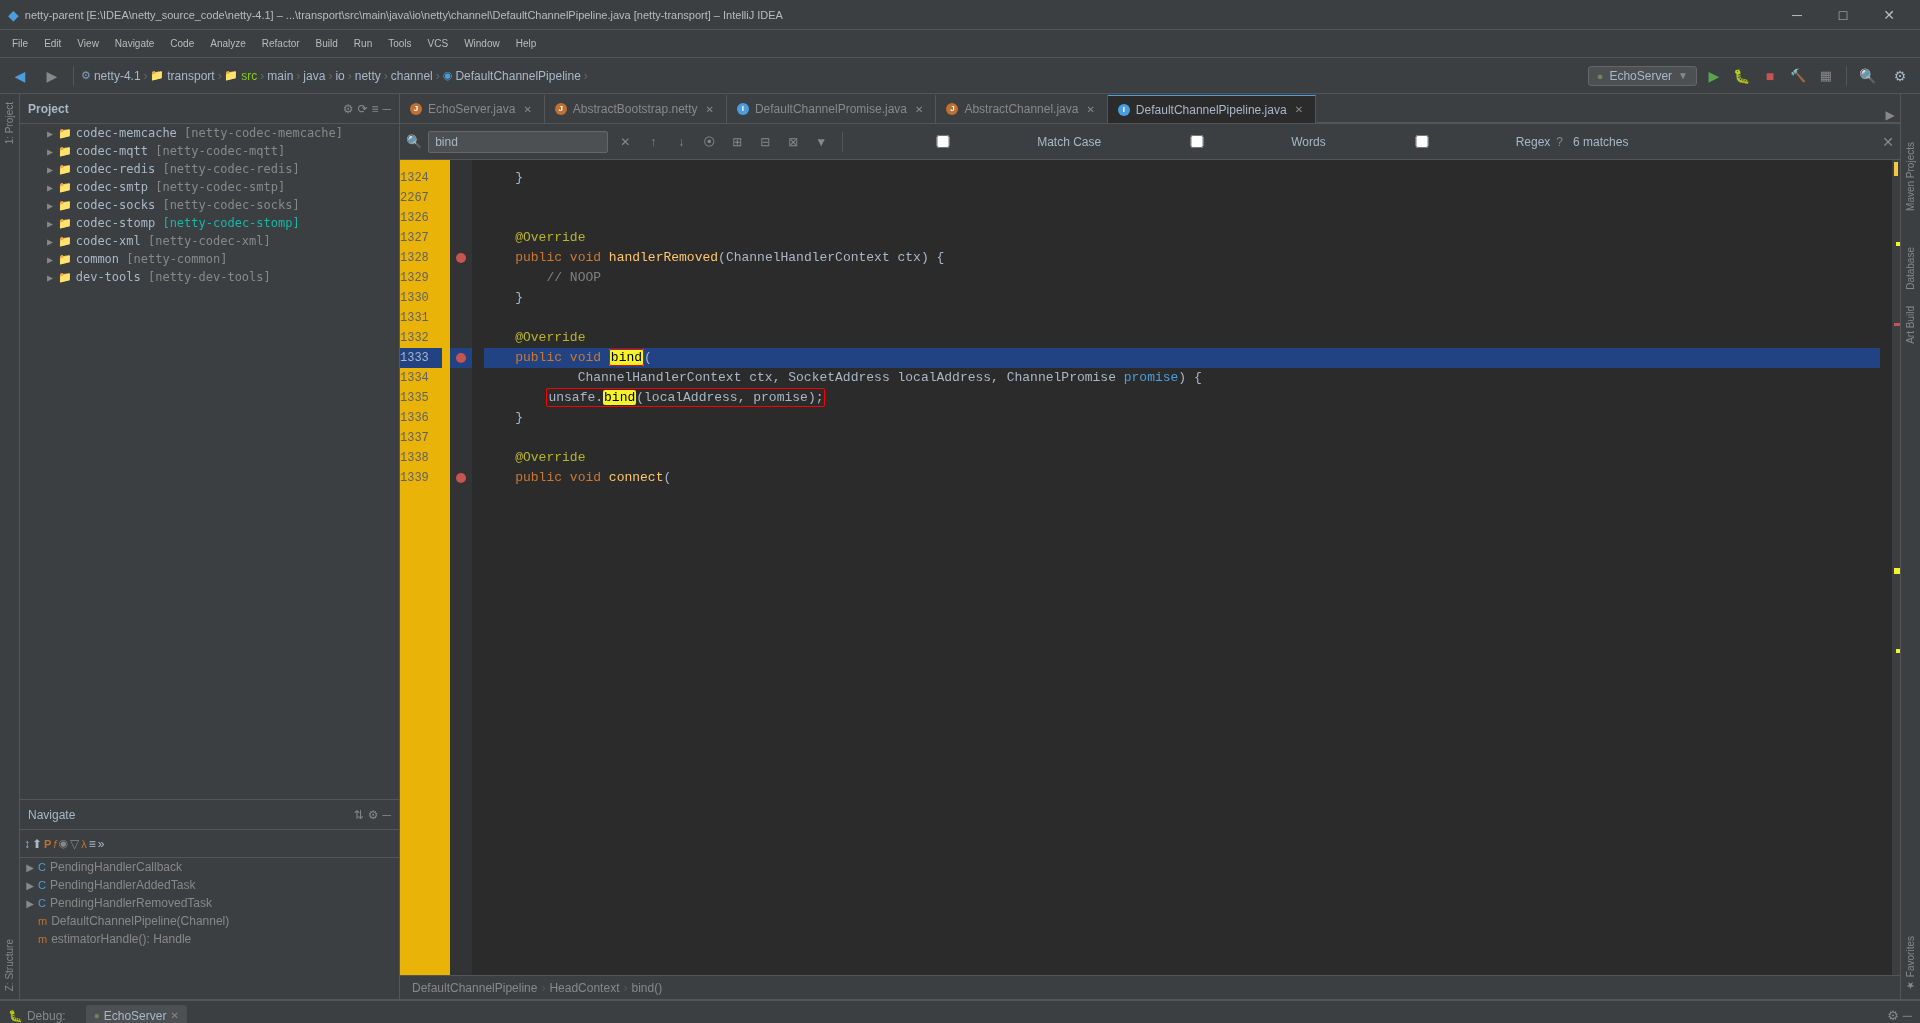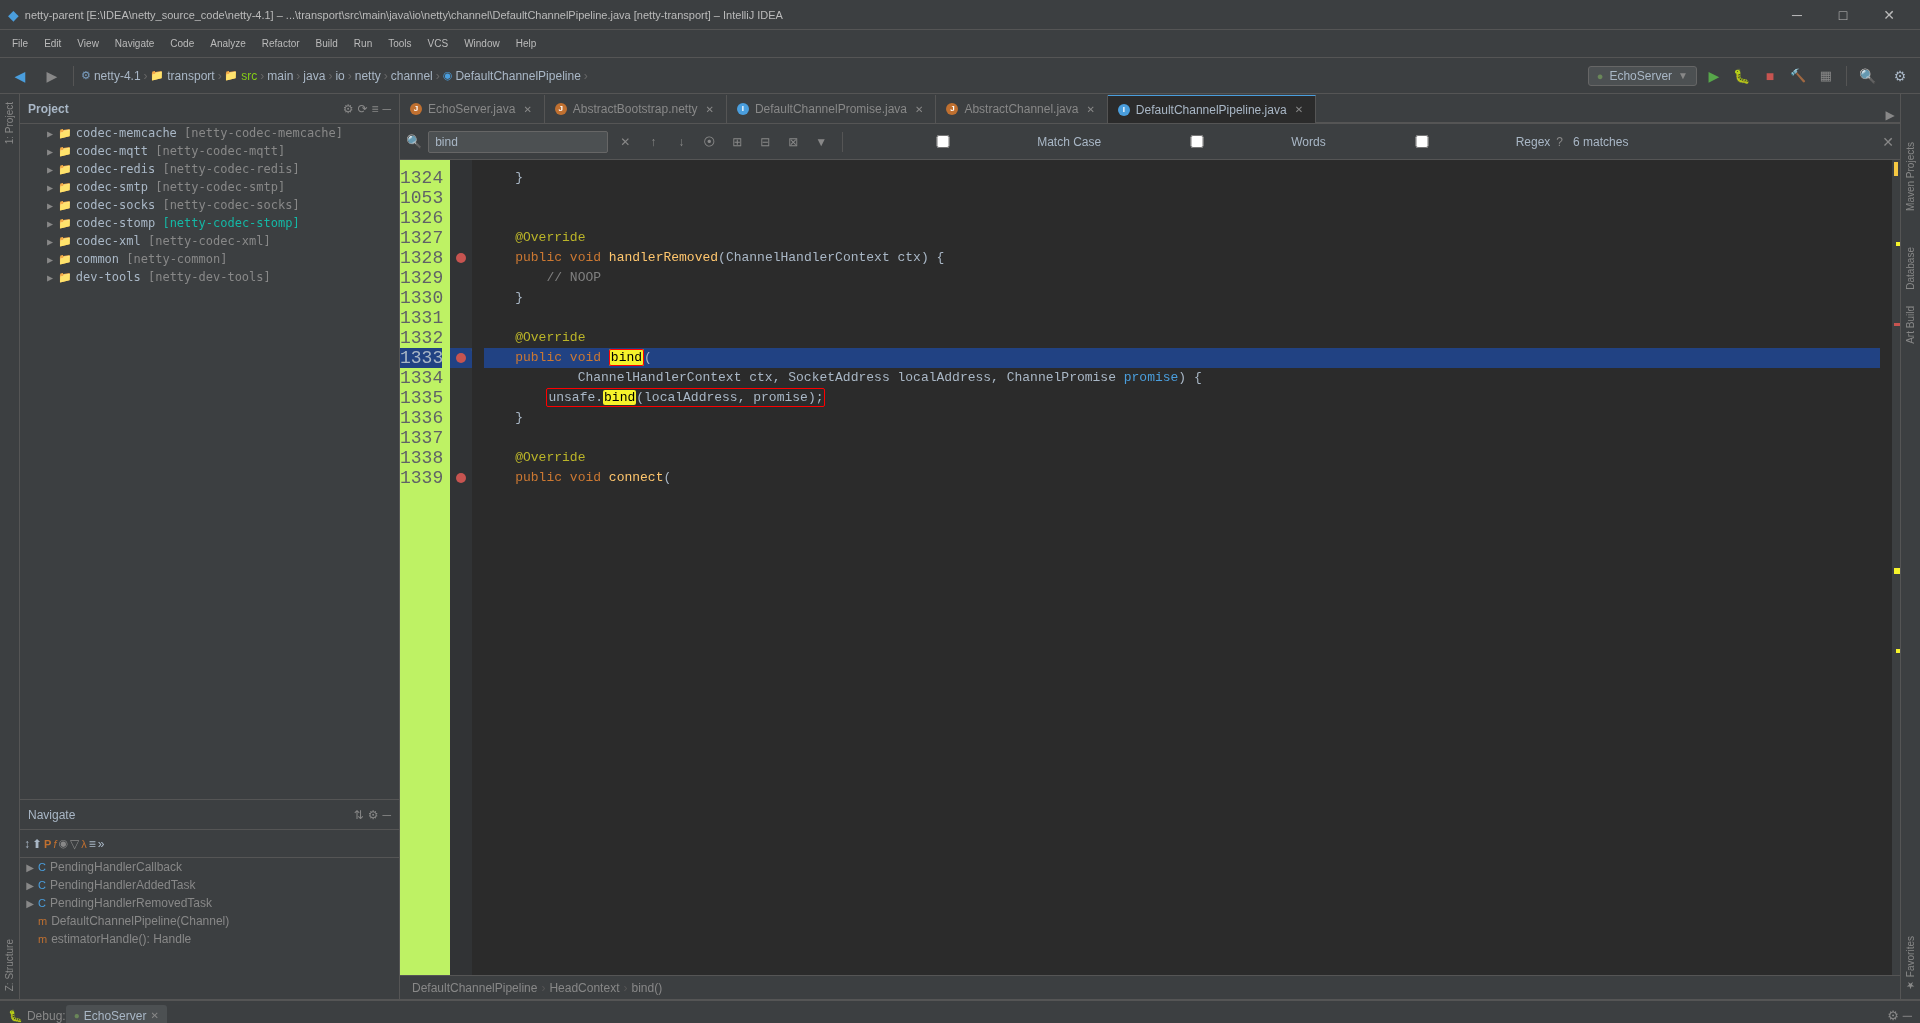--- a/index.html
+++ b/index.html
@@ -336,23 +336,23 @@
         <span>Regex</span>
       </label>
       <span style="color:#888; cursor:pointer; font-size:12px;">?</span>
       <div class="match-count">6 matches</div>
       <div style="flex:1;"></div>
       <div class="find-close" style="font-size:14px; cursor:pointer; color:#888;">✕</div>
     </div>
 
     <div id="editor-wrapper" style="flex:1; display:flex; overflow:hidden; position:relative;">
 
-      <div id="line-numbers" style="width:50px; background:#bef264; padding:8px 8px 8px 0; text-align:left; color:#606366; font-family:'Consolas','Courier New',monospace; font-size:18px; line-height:20px; overflow:hidden; flex-shrink:0; user-select:none;">
+      <div id="line-numbers" style="width:50px; background:#eab308; padding:8px 8px 8px 0; text-align:left; color:#606366; font-family:'Consolas','Courier New',monospace; font-size:12px; line-height:20px; overflow:hidden; flex-shrink:0; user-select:none;">
         <div>1324</div>
-        <div>1053</div>
+        <div>2267</div>
         <div>1326</div>
         <div>1327</div>
         <div>1328</div>
         <div>1329</div>
         <div>1330</div>
         <div>1331</div>
         <div>1332</div>
         <div style="background:#214283; color:#a9b7c6;">1333</div>
         <div>1334</div>
         <div>1335</div>
@@ -434,21 +434,21 @@
     <div class="rs-label" style="writing-mode:vertical-rl; transform:rotate(180deg); font-size:10px; color:#888; cursor:pointer; padding:8px 2px; white-space:nowrap;">Art Build</div>
     <div class="rs-label" style="writing-mode:vertical-rl; transform:rotate(180deg); font-size:10px; color:#888; cursor:pointer; padding:8px 2px; white-space:nowrap; margin-top:auto;">★ Favorites</div>
   </div>
 
 </div>
 
 <div id="debug-panel" style="height:280px; background:#3c3f41; border-top:2px solid #555; display:flex; flex-direction:column;">
 
   <div style="height:30px; background:#3c3f41; display:flex; align-items:center; padding:0 8px; border-bottom:1px solid #555;">
     <span style="color:#c07030; margin-right:4px; font-size:12px;">🐛</span>
-    <span style="font-size:12px; color:#888; margin-right:0;">Debug:</span>
+    <span style="font-size:12px; color:#888; margin-right:20px;">Debug:</span>
     <div style="padding:4px 8px; cursor:pointer; font-size:12px; color:#a9b7c6; display:flex; align-items:center; gap:4px; background:#4c5052; border-radius:3px;">
       <span style="color:#6a8759; font-size:10px;">●</span>
       <span>EchoServer</span>
       <span style="color:#888; font-size:10px; cursor:pointer;">✕</span>
     </div>
     <div style="flex:1;"></div>
     <div style="cursor:pointer; color:#888; font-size:13px; margin-right:4px;">⚙</div>
     <div style="cursor:pointer; color:#888; font-size:13px;">─</div>
   </div>
 

